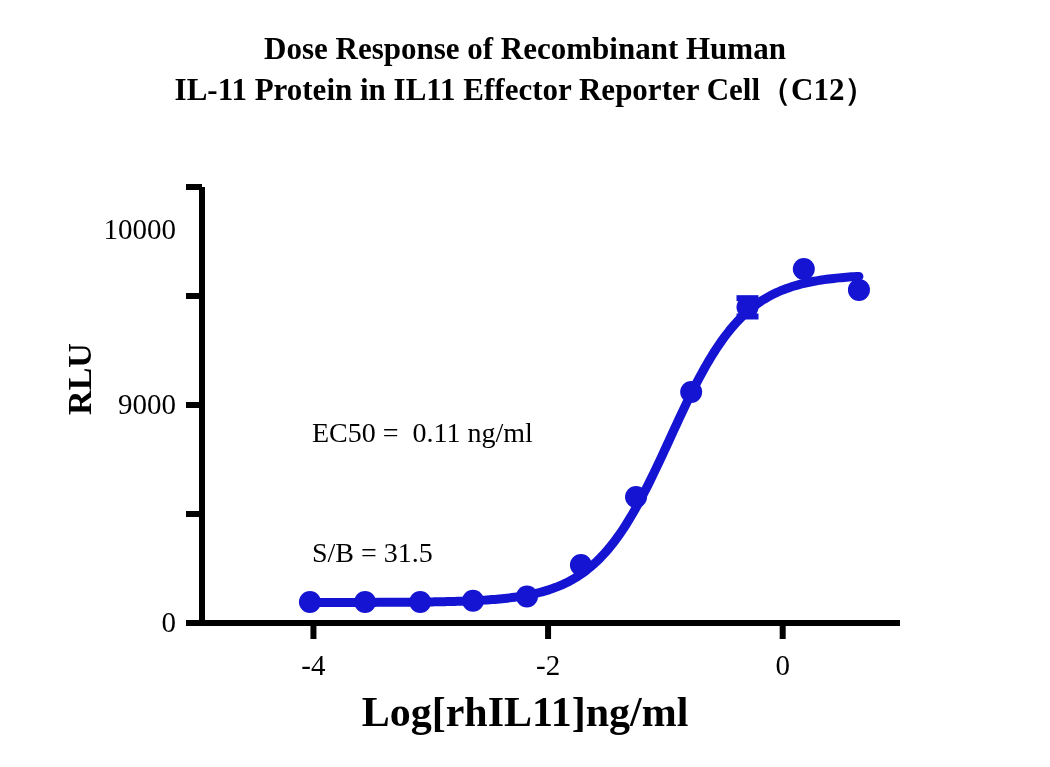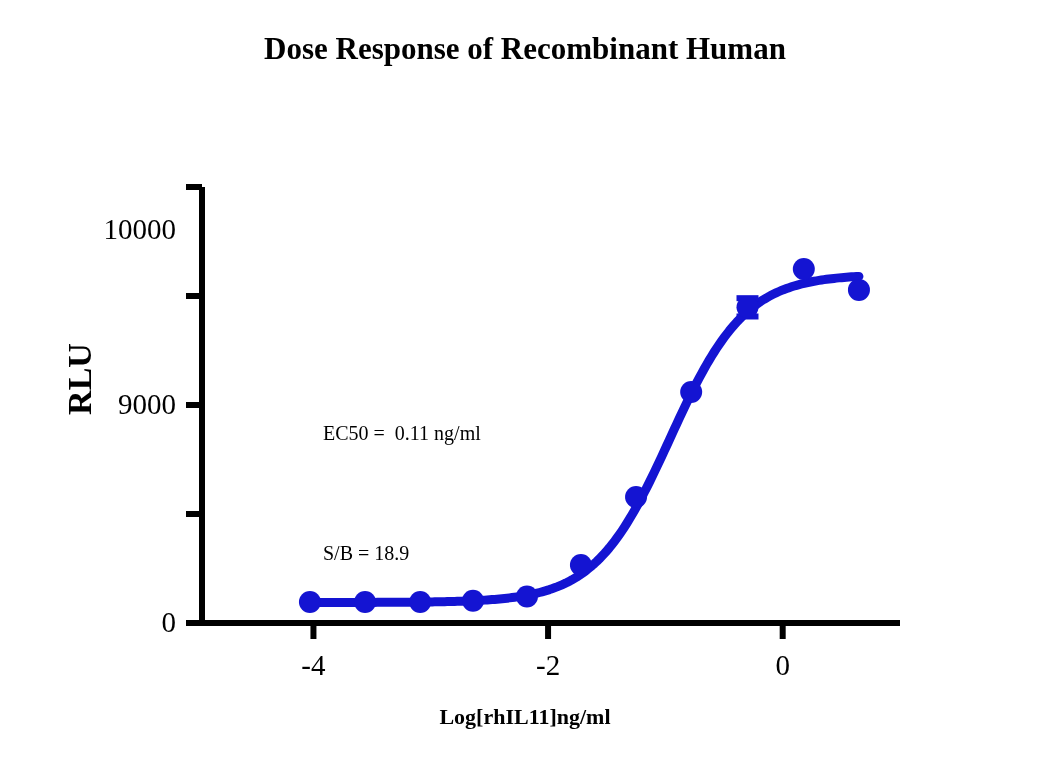--- a/index.html
+++ b/index.html
@@ -7,41 +7,42 @@
   #figure{position:absolute;left:0;top:0;width:1050px;height:767px;}
   #title{position:absolute;left:0;top:28px;width:1050px;text-align:center;
          font-family:"Liberation Serif",serif;font-weight:bold;font-size:31px;line-height:41px;
          letter-spacing:0px;}
   #title .tl{display:block;white-space:nowrap;}
   #plot{position:absolute;left:0;top:0;width:1050px;height:767px;}
   #ylabel{position:absolute;left:20px;top:360px;width:120px;
           font-weight:bold;font-size:34px;text-align:center;
           transform:rotate(-90deg);transform-origin:50% 50%;}
   #xlabel{position:absolute;left:0;top:688px;width:1050px;text-align:center;
-          font-weight:bold;font-size:22px;margin-top:16px;}
+          font-weight:bold;font-size:42px;}
   .ytick-lab{position:absolute;right:0;width:120px;text-align:right;font-size:29px;line-height:29px;}
   .xtick-lab{position:absolute;width:80px;text-align:center;font-size:29px;line-height:29px;}
-  #annot{position:absolute;left:312px;top:333px;font-size:20px;line-height:40px;white-space:pre;margin-left:11px;}
+  #annot{position:absolute;left:312px;top:333px;font-size:28px;line-height:40px;white-space:pre;}
   #annot div{white-space:pre;}
 </style>
 </head>
 <body>
 
 <div id="figure">
 
   <div id="title">
     <span class="tl">Dose Response of Recombinant Human</span>
+    <span class="tl">IL-11 Protein in IL11 Effector Reporter Cell（C12）</span>
   </div>
 
   <div id="ylabel">RLU</div>
   <div id="xlabel">Log[rhIL11]ng/ml</div>
 
   <div id="annot">
     <div>EC50 =  0.11 ng/ml</div>
-    <div>S/B = 18.9</div>
+    <div>S/B = 31.5</div>
   </div>
 
   <svg id="plot" viewBox="0 0 1050 767">
     <g id="axes-group">
         <line x1="202" y1="187" x2="202" y2="623" stroke="#000000" stroke-width="6"></line>
         <line x1="199" y1="623" x2="900" y2="623" stroke="#000000" stroke-width="6"></line>
         <line x1="186" y1="623" x2="202" y2="623" stroke="#000000" stroke-width="6"></line>
         <line x1="186" y1="514" x2="202" y2="514" stroke="#000000" stroke-width="6"></line>
         <line x1="186" y1="405" x2="202" y2="405" stroke="#000000" stroke-width="6"></line>
         <line x1="186" y1="296" x2="202" y2="296" stroke="#000000" stroke-width="6"></line>

